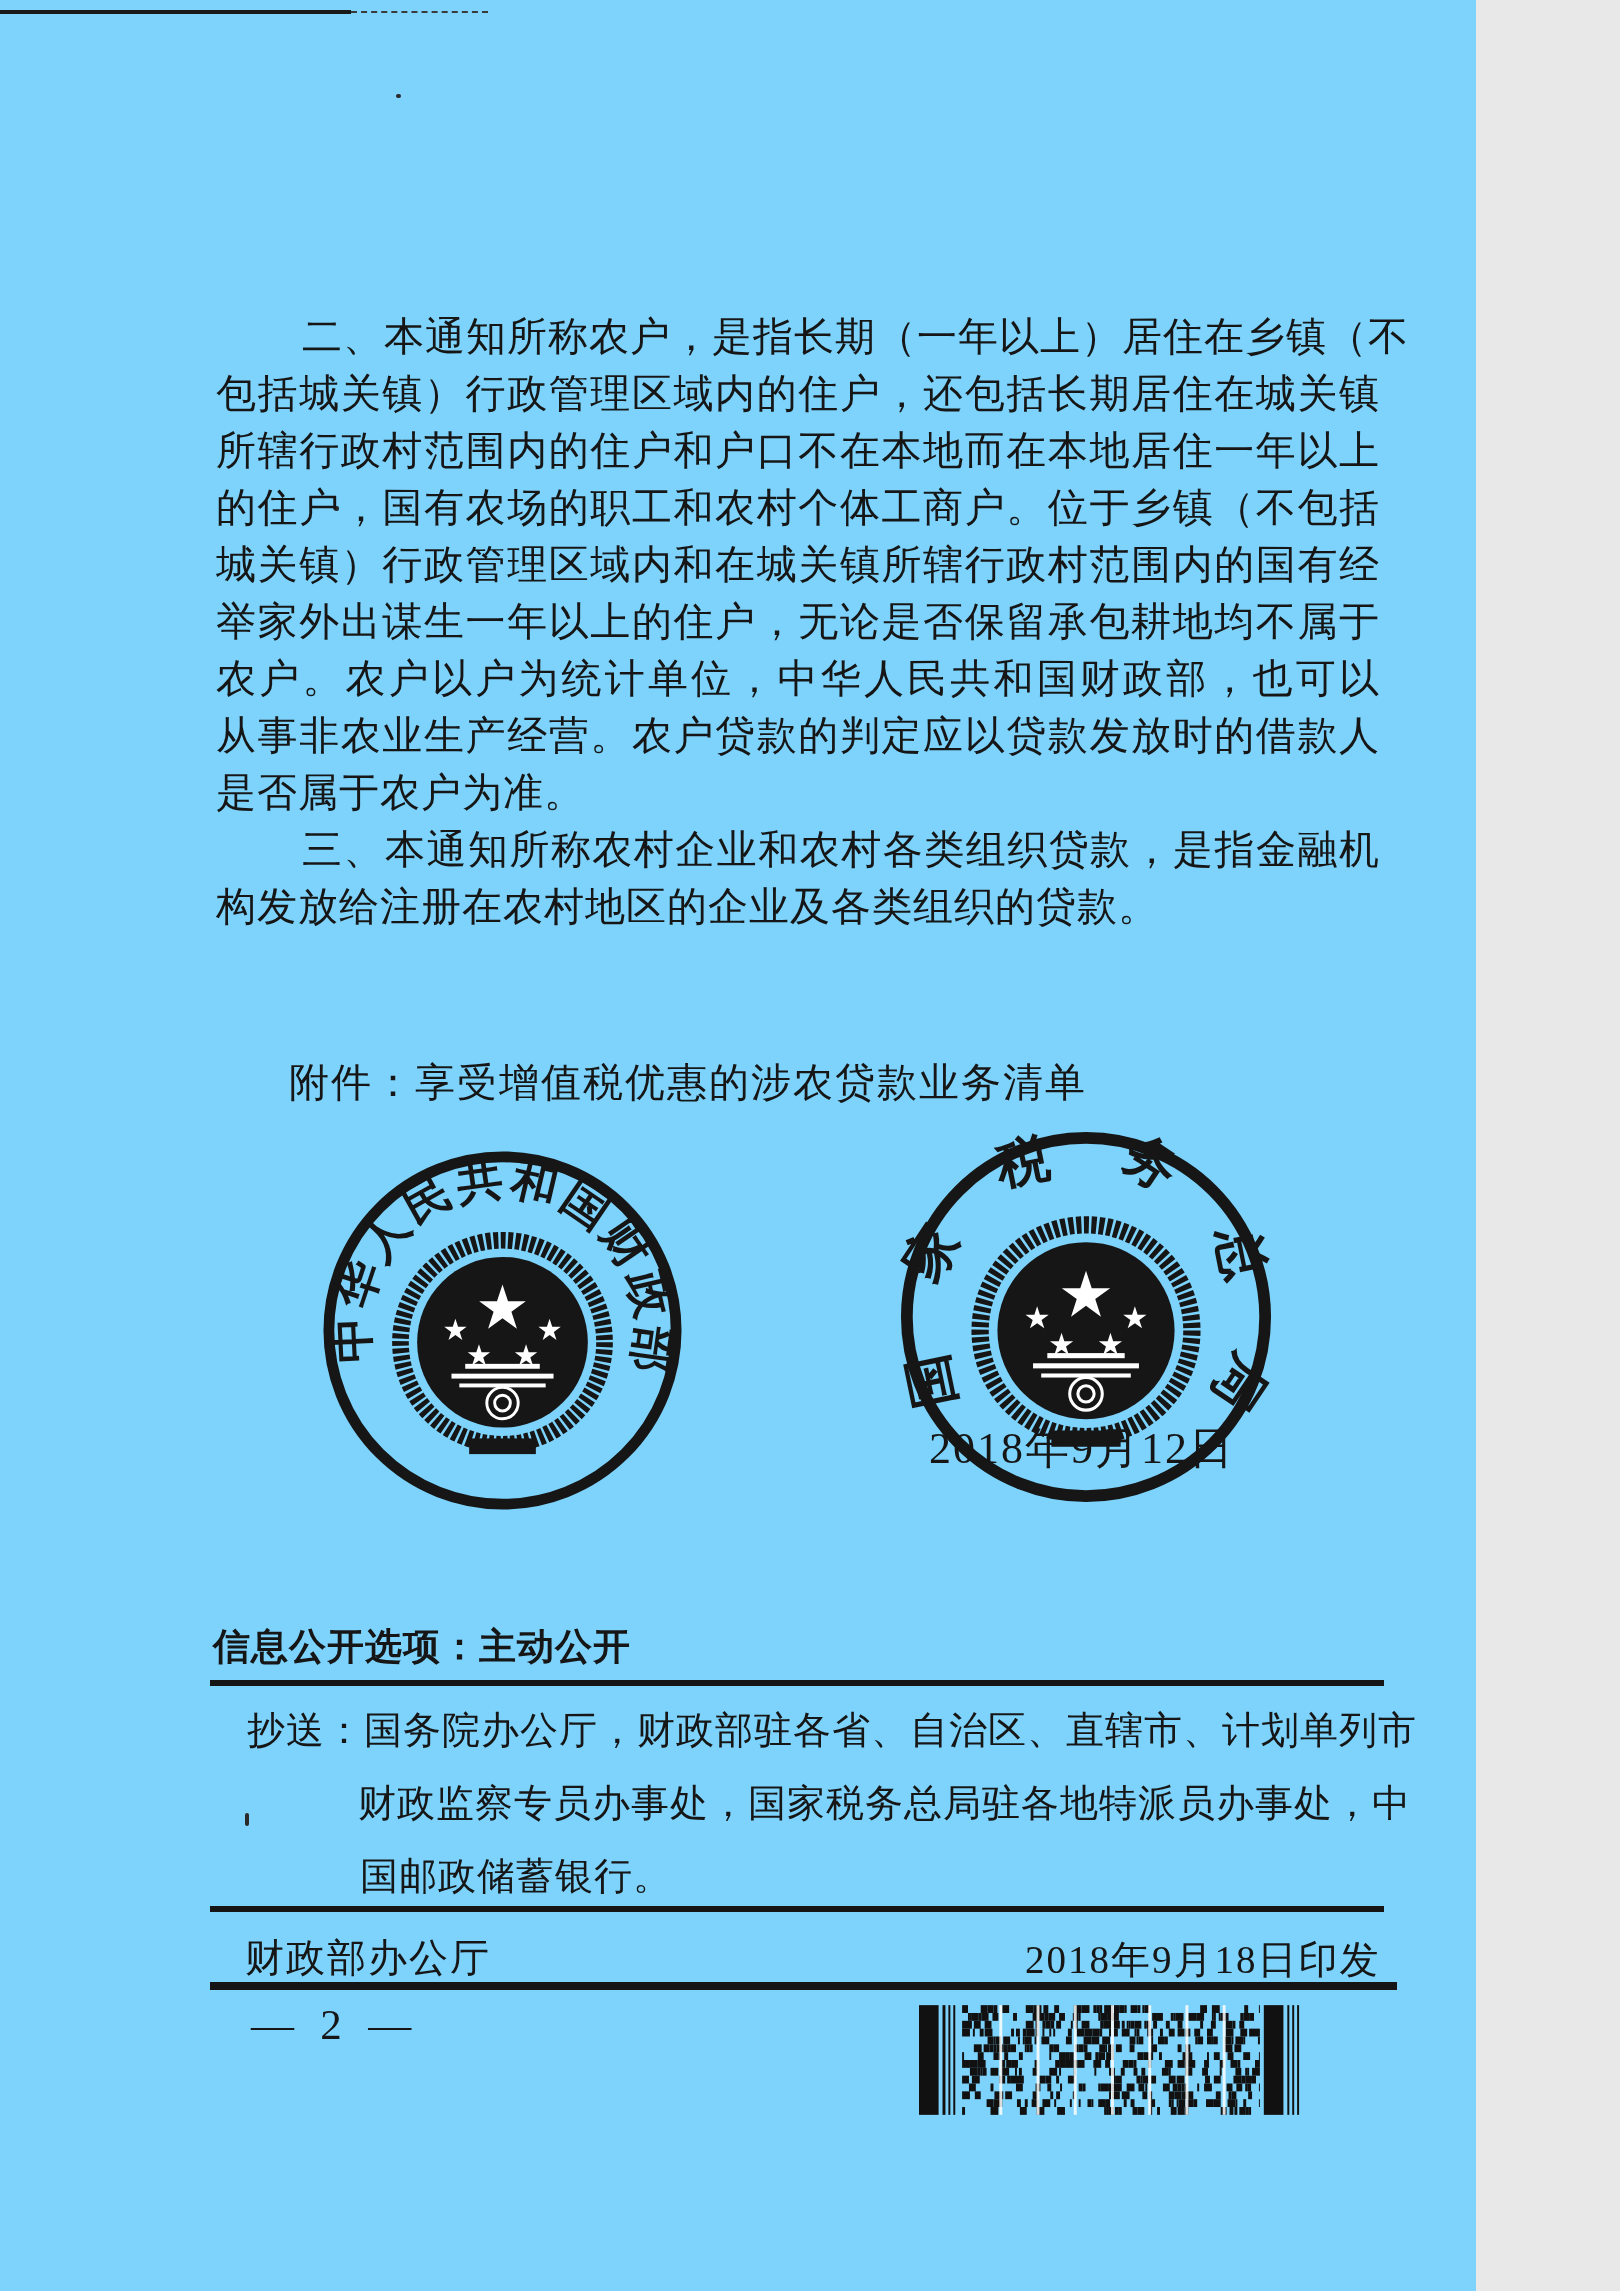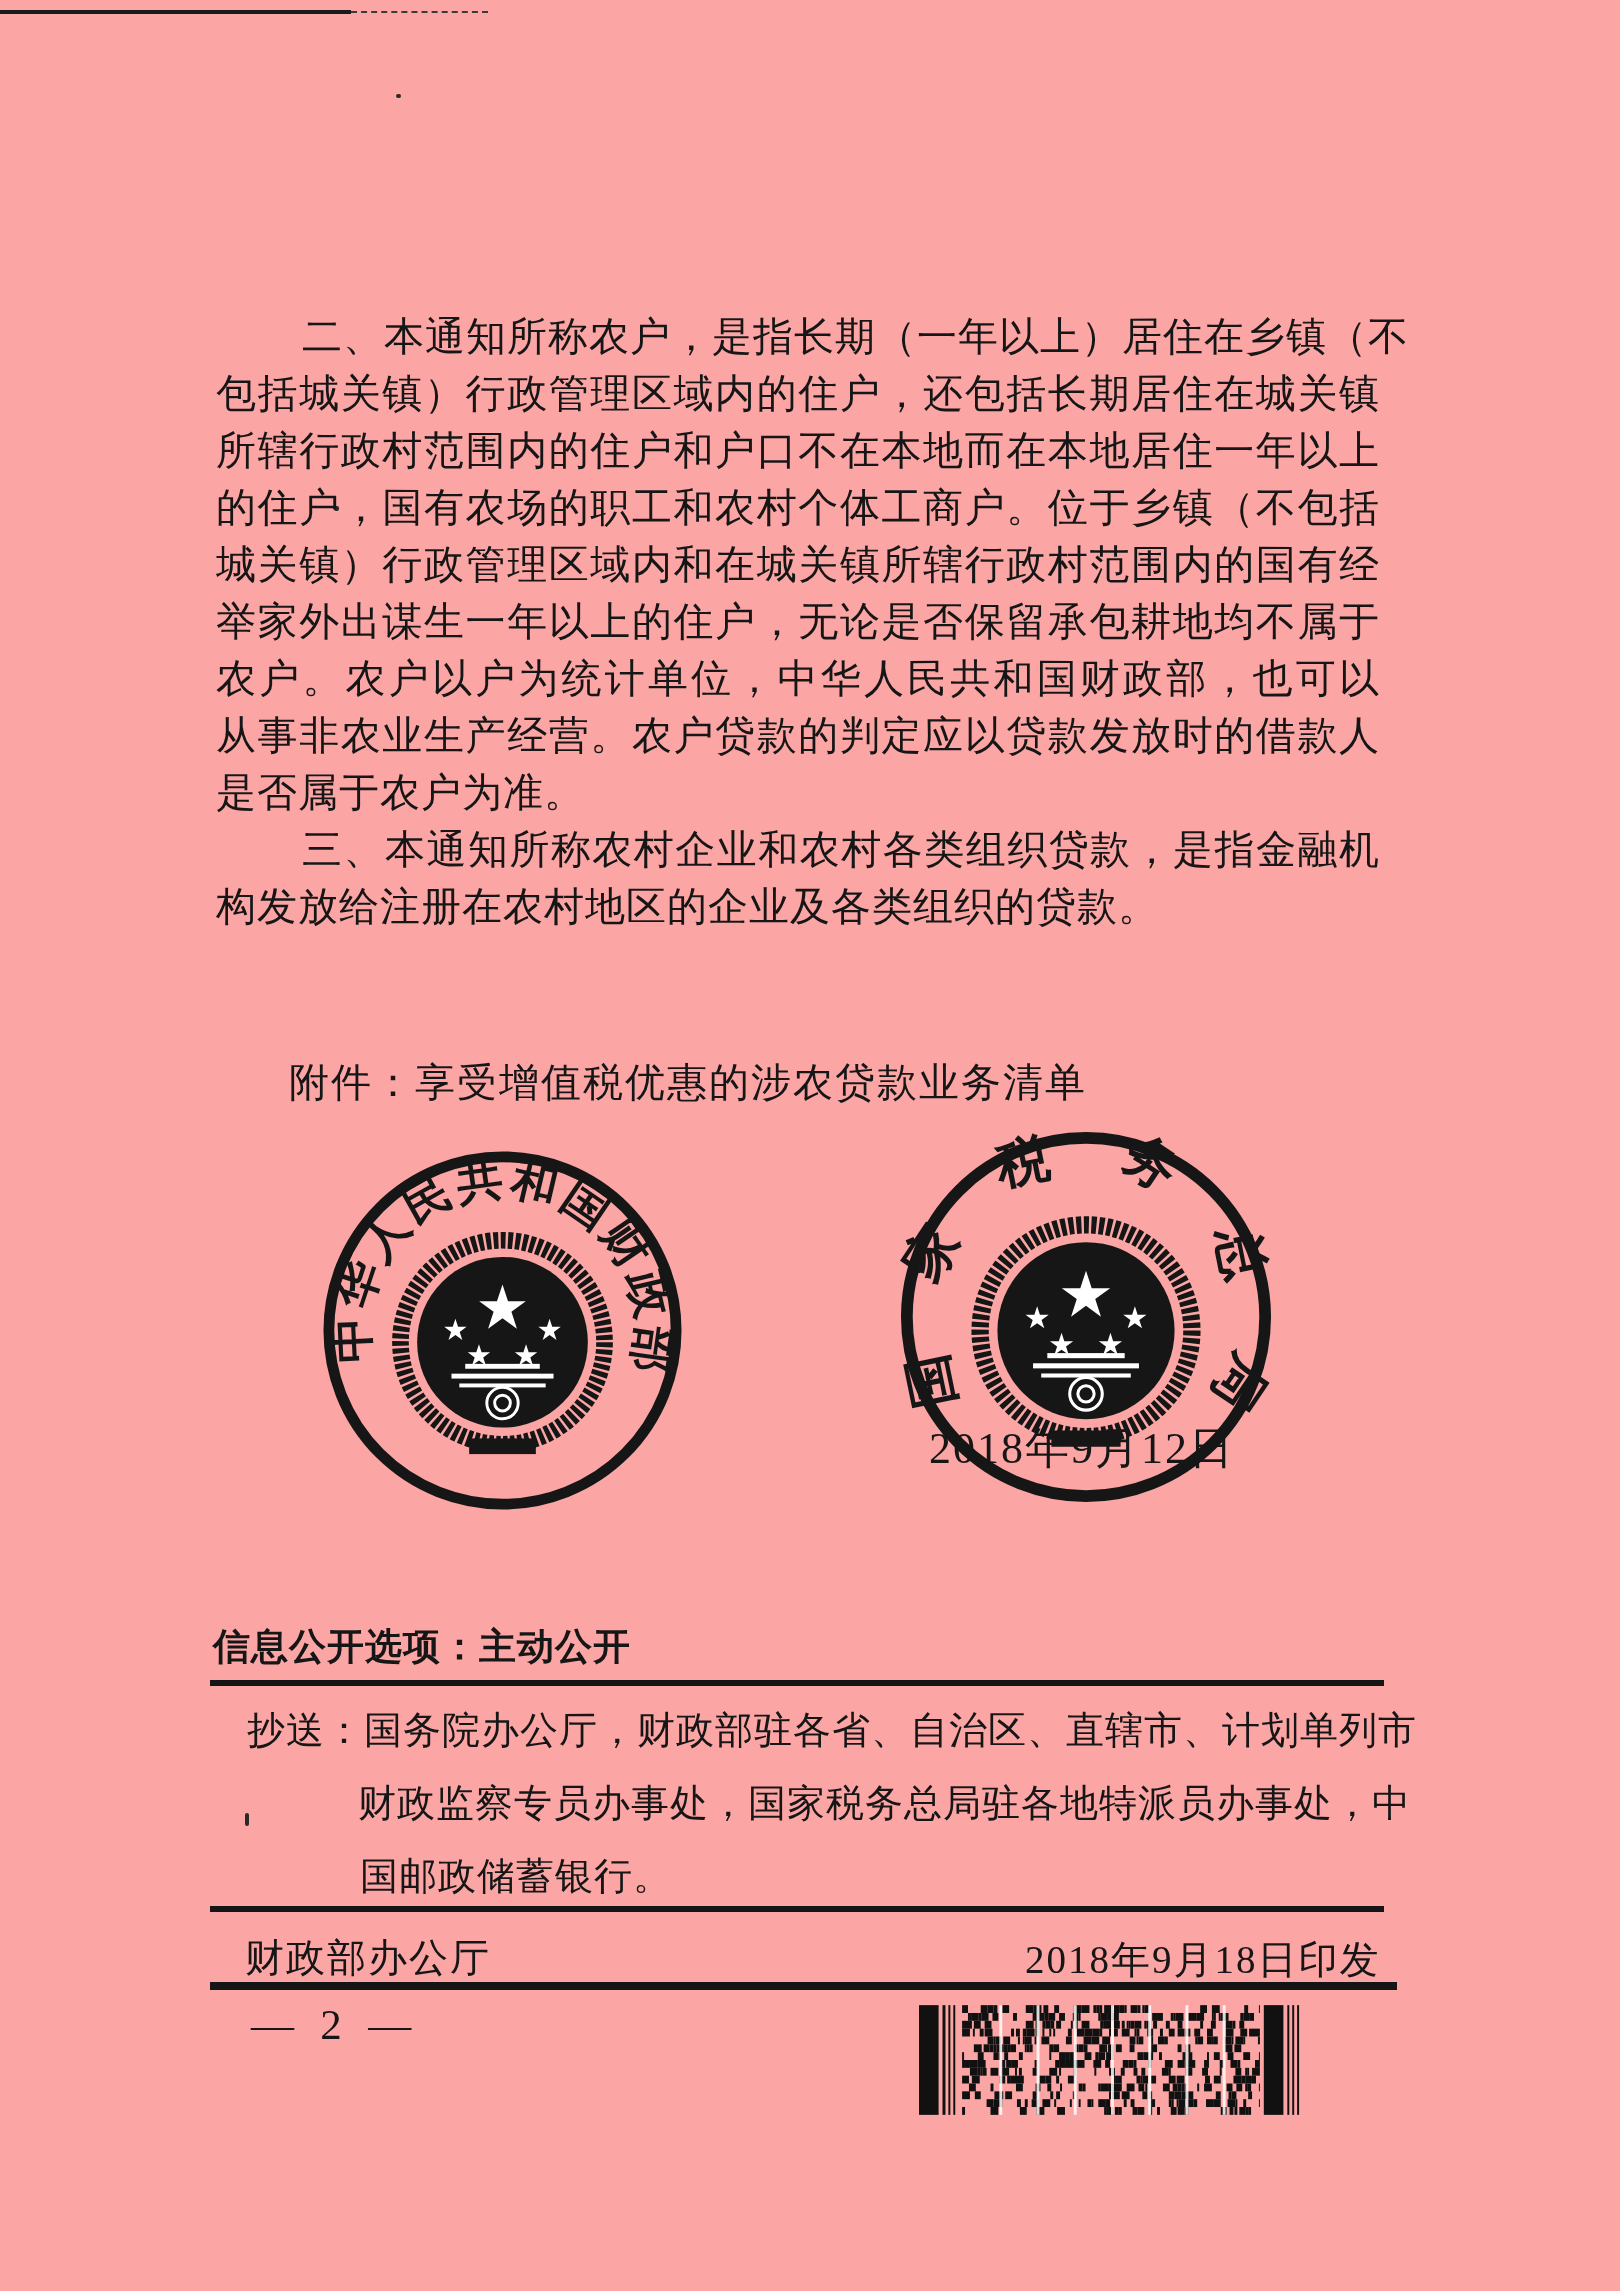--- a/index.html
+++ b/index.html
@@ -1,16 +1,16 @@
 <!DOCTYPE html>
 <html><head>
 <meta charset="utf-8">
 <style>
   html,body{margin:0;padding:0;background:#e8e8e8;}
-  .page{position:relative;width:1620px;height:2292px;background:#fca5a5;overflow:hidden;
+  .page{position:relative;width:1476px;height:2292px;background:#7dd3fc;overflow:hidden;
         font-family:"Liberation Serif","DejaVu Serif",serif;color:#161616;}
   .abs{position:absolute;}
   
   .artifact-line{left:0;top:9.8px;width:351px;height:3.9px;background:#1a1a1a;}
   .artifact-dashes{left:351px;top:10.8px;width:137px;height:0;border-top:2.9px dashed #3a3a3a;}
   .speck{background:#2a2a2a;border-radius:2px;}
   .speck-a{left:245px;top:1813px;width:3.9px;height:12.7px;}
   .speck-b{left:334px;top:506px;width:4.9px;height:4.9px;}
   .speck-c{left:396px;top:94px;width:4.9px;height:3.9px;}
   

